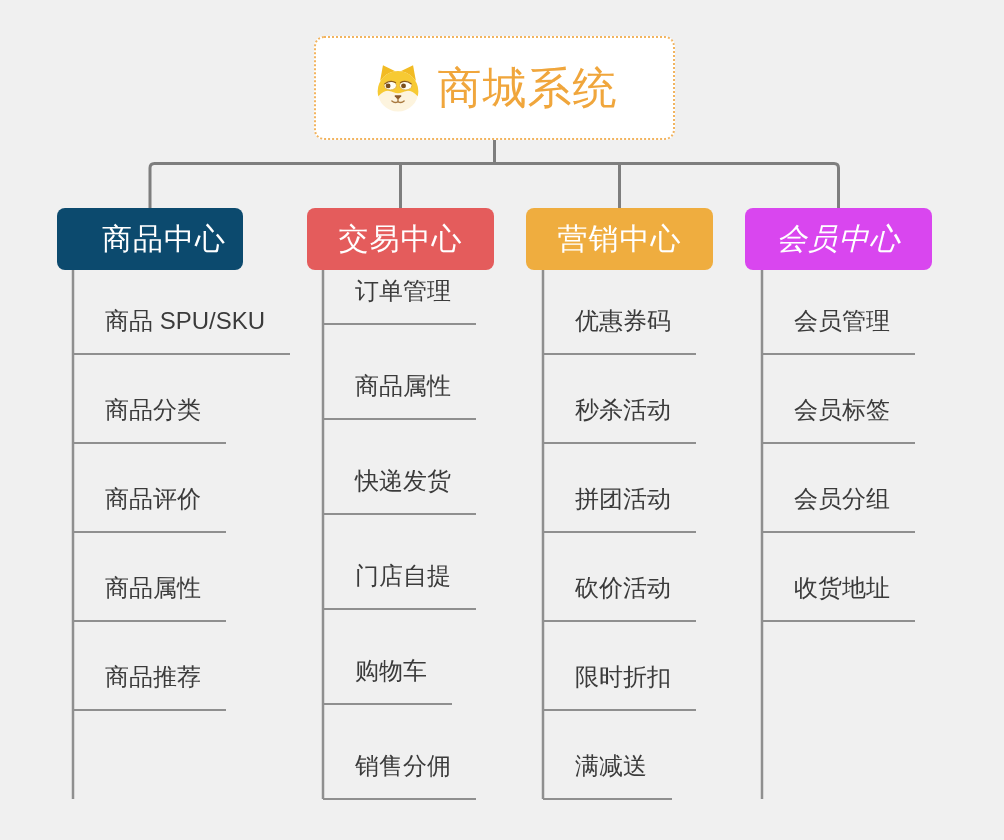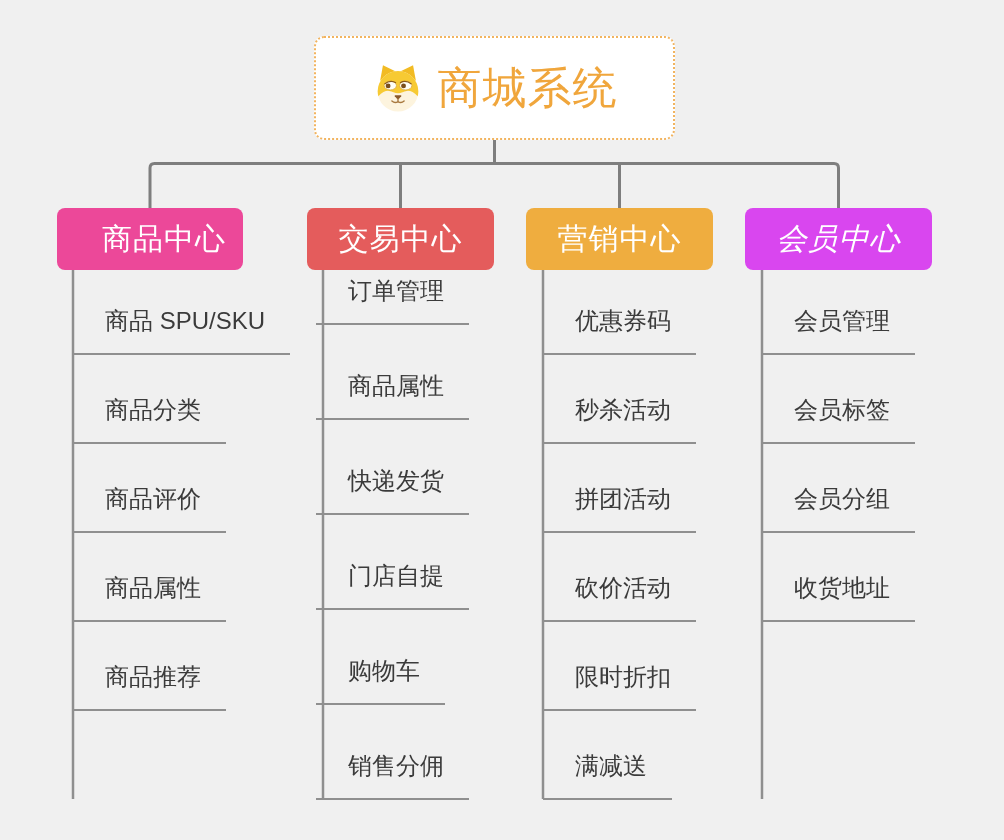--- a/index.html
+++ b/index.html
@@ -42,21 +42,21 @@
   .branch-1{left:307px;}
   .branch-2{left:526px;}
   .branch-3{left:745px;}
 
   
   .leaf-col{
     position:absolute;top:266px;height:534px;
     display:flex;flex-direction:column;
   }
   .leaf-col-0{left:73px;}
-  .leaf-col-1{left:316px;gap:36px;}
+  .leaf-col-1{left:323px;gap:36px;}
   .leaf-col-2{left:543px;}
   .leaf-col-3{left:762px;}
   .leaf-row{
     height:89px;
     display:flex;align-items:flex-end;
   }
   .leaf-label{
     display:inline-block;
     padding:0 25px 16px 32px;
     border-bottom:2px solid var(--trunk);
@@ -107,21 +107,21 @@
 
         <path d="M28.6 41 h6.8 q1.1 0 0.55 1.05 l-2.7 3.1 q-1.25 1.3 -2.5 0 l-2.7 -3.1 q-0.55 -1.05 0.55 -1.05 z" fill="#8a5a2b"></path>
         <path d="M32 45 V48" stroke="#a8793f" stroke-width="1.6" fill="none"></path>
 
         <path d="M24.5 48 q3.8 3.6 7.5 0.6 q3.7 3 7.5 -0.6" stroke="#a8793f" stroke-width="1.8" fill="none" stroke-linecap="round"></path>
       </svg>
     </span>
     <span class="root-title" style="color: rgb(240, 166, 60);">商城系统</span>
   </div>
 
-  <div class="branch-box branch-0" style="background: #ec4899; padding-left: 28px;">
+  <div class="branch-box branch-0" style="background: #0c4a6e; padding-left: 28px;">
     <span>商品中心</span>
   </div>
   <div class="branch-box branch-1" style="background: rgb(228, 92, 92);">
     <span>交易中心</span>
   </div>
   <div class="branch-box branch-2" style="background: rgb(239, 173, 63);">
     <span>营销中心</span>
   </div>
   <div class="branch-box branch-3" style="background: #d946ef; font-style: italic;">
     <span>会员中心</span>

